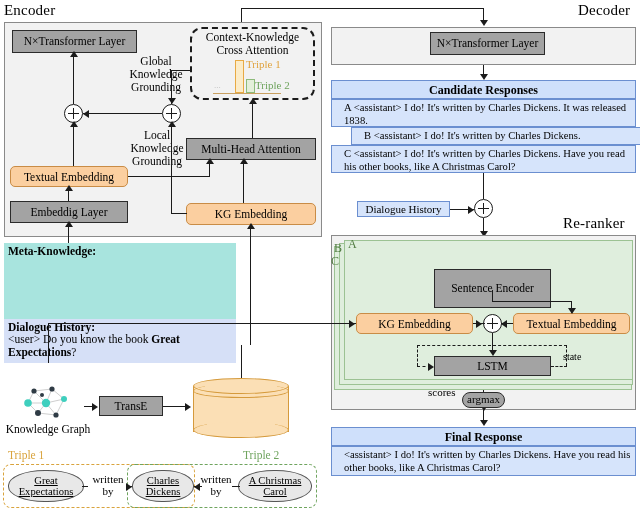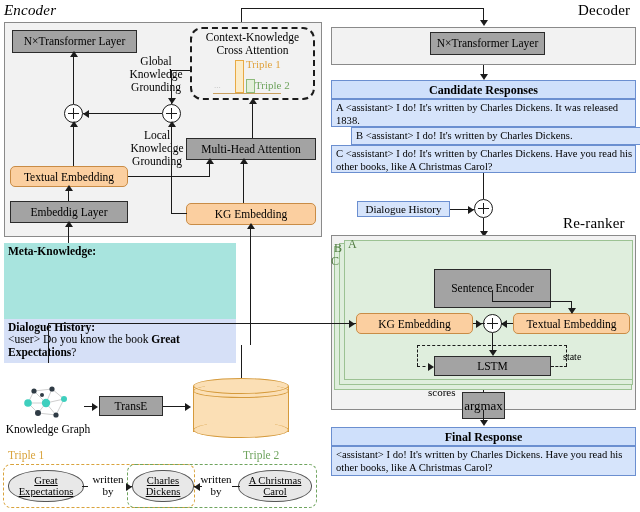--- a/index.html
+++ b/index.html
@@ -21,34 +21,34 @@
   .ad{border-left:4px solid transparent;border-right:4px solid transparent;border-top:6px solid #1b1b1b;}
   .al{border-top:4px solid transparent;border-bottom:4px solid transparent;border-right:6px solid #1b1b1b;}
   .ar{border-top:4px solid transparent;border-bottom:4px solid transparent;border-left:6px solid #1b1b1b;}
   .plus{border:1.4px solid #1b1b1b;border-radius:50%;background:#fff;
         display:flex;align-items:center;justify-content:center;font-size:13px;line-height:1;}
   .plus:before{content:"";position:absolute;width:11px;height:1.3px;background:#1b1b1b;}
   .plus:after{content:"";position:absolute;width:1.3px;height:11px;background:#1b1b1b;}
   .dashbox{border:2px dashed #1b1b1b;border-radius:12px;background:#f2f2f2;}
   .bluebox{background:#d6e4fb;border:1px solid #6b8fd0;}
   .bluehdr{background:#cfe0fb;border:1px solid #6b8fd0;font-weight:bold;text-align:center;}
-  .cand{font-size:10.6px;line-height:1.18;padding:2px 3px 2px 4px;}
+  .cand{font-size:10.6px;line-height:1.18;padding:2px 3px 2px 12px;}
   .meta{background:#a8e4de;}
   .dial{background:#d6e0f7;}
   .cyl-top{background:#fbdfb5;border:1.4px solid #d59a3c;border-radius:50%;}
   .cylbody{background:#fbdfb5;border-left:1.4px solid #d59a3c;border-right:1.4px solid #d59a3c;}
   .ellipse{border:1.4px solid #555;background:#e8e8e8;border-radius:48%;display:flex;
            align-items:center;justify-content:center;text-align:center;font-size:10.6px;line-height:1.08;text-decoration:underline;}
   .rr-stack{background:#dfeedd;border:1px solid #9cc293;}
   .lstm-dash{border:1.4px dashed #1b1b1b;}
 </style>
 </head>
 <body>
 
-<div class="abs sec-title" style="left:4px;top:2px;font-style:italic;">Encoder</div>
+<div class="abs sec-title" style="left:4px;top:2px;">Encoder</div>
 <div class="abs panel" style="left:4px;top:22px;width:318px;height:215px;"></div>
 
 <div class="abs box" style="left:12px;top:30px;width:125px;height:23px;">N×Transformer Layer</div>
 
 <div class="abs dashbox" style="left:190px;top:27px;width:125px;height:73px;"></div>
 <div class="abs lbl" style="left:192px;top:31px;width:121px;">
   <span>Context-Knowledge</span><br>
   <span>Cross Attention</span>
 </div>
 
@@ -158,21 +158,21 @@
 <div class="arw ad" style="left:489px;top:350px;"></div>
 <div class="abs lstm-dash" style="left:417px;top:345px;width:150px;height:21px;border-bottom:none;"></div>
 <div class="abs lstm-dash" style="left:551px;top:366px;width:16px;height:0;border-left:none;border-right:none;border-bottom:none;border-top:1.4px dashed #1b1b1b;"></div>
 <div class="abs lstm-dash" style="left:417px;top:366px;width:14px;height:0;border-left:none;border-right:none;border-bottom:none;border-top:1.4px dashed #1b1b1b;"></div>
 <div class="arw ar" style="left:428px;top:363px;"></div>
 <div class="abs" style="left:563px;top:351px;font-size:10px;">state</div>
 
 <div class="abs ln vln" style="left:483px;top:390px;height:19px;"></div>
 <div class="arw ad" style="left:480px;top:405px;"></div>
 <div class="abs" style="left:428px;top:386px;font-size:11px;">scores</div>
-<div class="abs box" style="left:462px;top:392px;width:43px;height:27px;font-size:13px;">argmax</div>
+<div class="abs box" style="left:462px;top:392px;width:43px;height:16px;font-size:11px;border-radius:8px;">argmax</div>
 <div class="abs ln vln" style="left:483px;top:410px;height:14px;"></div>
 <div class="arw ad" style="left:480px;top:420px;"></div>
 
 <div class="abs bluehdr" style="left:331px;top:427px;width:305px;height:19px;font-size:12px;line-height:18px;">Final Response</div>
 <div class="abs bluebox cand" style="left:331px;top:446px;width:305px;height:30px;">&lt;assistant&gt; I do! It's written by Charles Dickens. Have you read his other books, like A Christmas Carol?</div>
 
 <div class="abs meta" style="left:4px;top:243px;width:232px;height:76px;padding:2px 4px;">
   <div style="font-weight:bold;font-size:11.5px;">Meta-Knowledge:</div>
 </div>
 <div class="abs dial" style="left:4px;top:319px;width:232px;height:44px;padding:2px 4px;">

